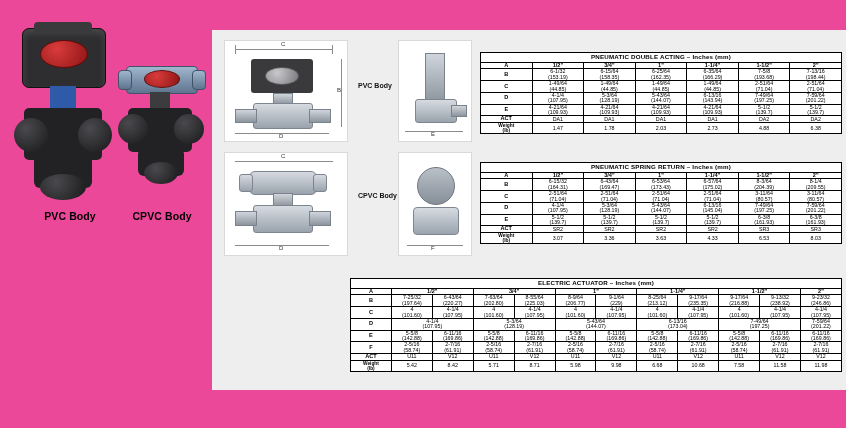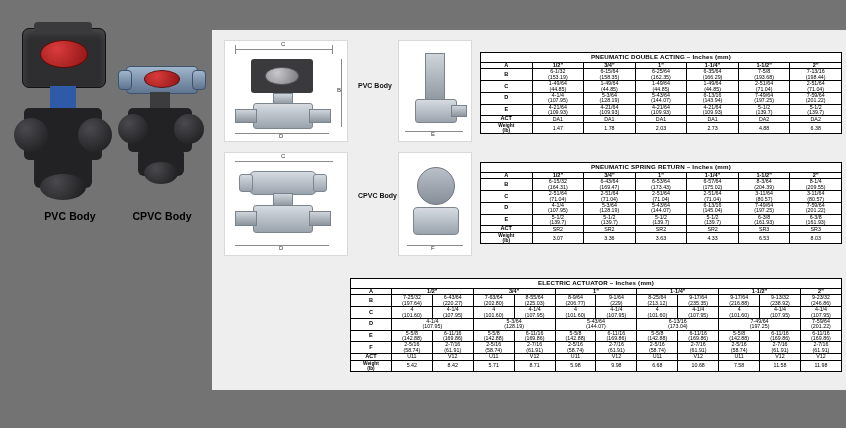--- a/index.html
+++ b/index.html
@@ -11,21 +11,21 @@
     width: 846px;
     height: 428px;
     font-family: "Liberation Sans", sans-serif;
     overflow: hidden;
     position: relative;
   }
   .page {
     position: relative;
     width: 846px;
     height: 428px;
-    background: #737373;
+    background: #ec4899;
   }
 
   
   .photos {
     position: absolute;
     left: 0px;
     top: 0px;
     width: 212px;
     height: 428px;
   }

